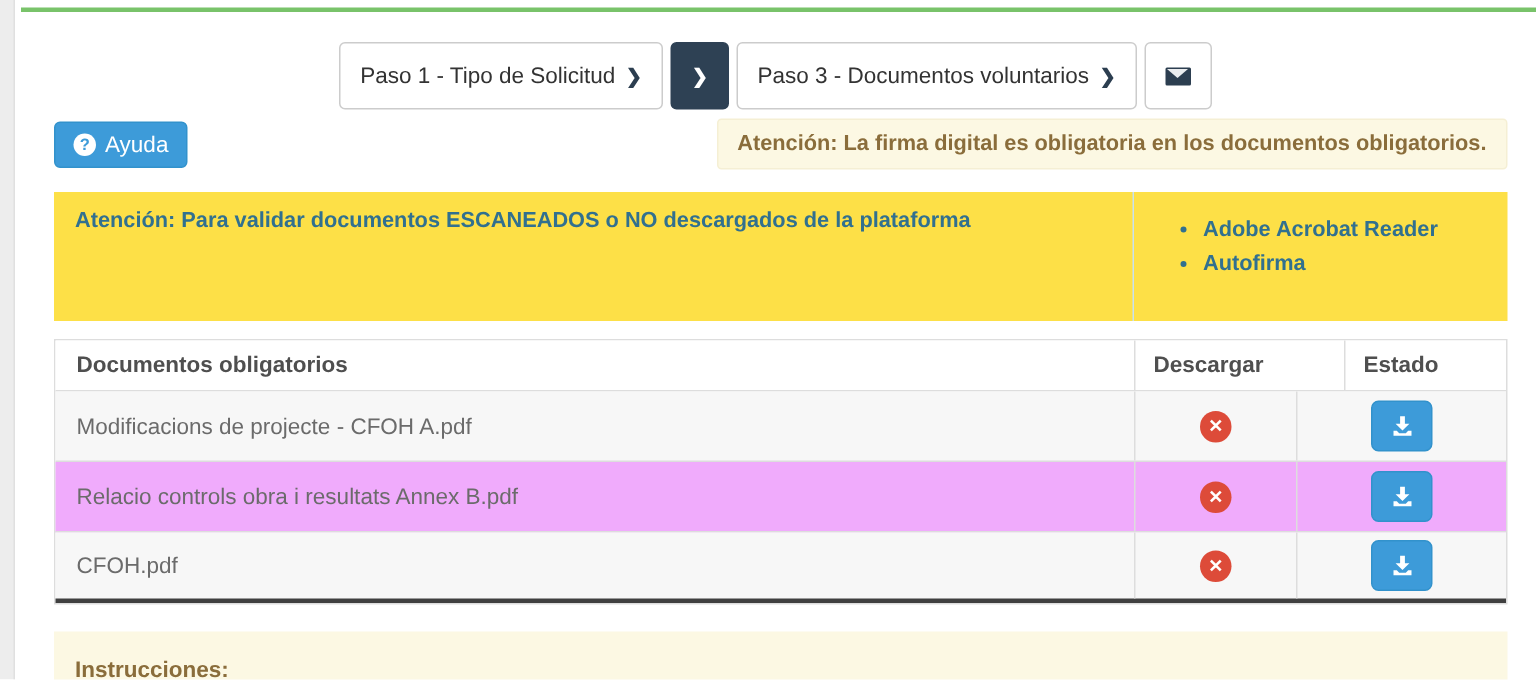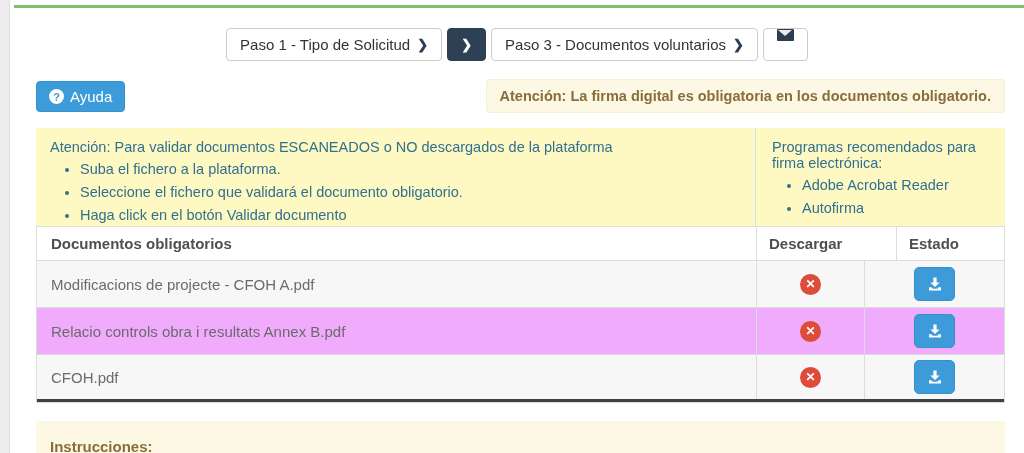--- a/index.html
+++ b/index.html
@@ -17,24 +17,24 @@
   .green-line {
     position:absolute; top:5px; left:14px; right:0; height:3px;
     background:#79c36a;
   }
   
   .steps {
     position:absolute; top:28px; left:10px; right:0;
     display:flex; justify-content:center; gap:5px;
   }
   .step-btn {
-    height:33px; line-height:31px; padding:0 13px;
+    height:45px; line-height:31px; padding:0 13px;
     background:#fff; border:1px solid #ccc; border-radius:4px;
     font-size:15px; color:#333; cursor:pointer; white-space:nowrap;
-    display:flex; align-items:flex-start; gap:7px;
+    display:flex; align-items:center; gap:7px;
     font-family:"Liberation Sans", sans-serif;
   }
   .step-btn .chevron { color:#2c3e50; font-weight:bold; font-size:13px; }
   .step-btn.active {
     background:#2e4154; border-color:#2e4154; color:#fff;
   }
   .step-btn.active .chevron { color:#fff; }
   .envelope {
     display:inline-block; position:relative; width:17px; height:12px;
     background:#2c3e50; border-radius:1px;
@@ -58,23 +58,23 @@
     width:15px; height:15px; border-radius:50%;
     background:#fff; color:#3d9bd9; font-size:11px; font-weight:bold;
   }
   .warning-banner {
     position:absolute; top:79px; right:19px;
     background:#fcf8e3; border:1px solid #f5efd4; border-radius:3px;
     padding:8px 13px; font-size:14.5px; font-weight:bold; color:#8a6d3b;
   }
   
   .info-panel {
-    position:absolute; top:128px; left:36px; width:969px; height:98px;
-    background:#fef9c3; display:flex; color:#31708f;
-    font-size:14.5px; font-weight:normal;
+    position:absolute; top:128px; left:36px; width:969px; height:86px;
+    background:#fde047; display:flex; color:#31708f;
+    font-size:14.5px; font-weight:bold;
   }
   .info-left { flex:1; padding:11px 14px; }
   .info-right { width:250px; padding:11px 14px 11px 16px; border-left:1px solid #c8e2ef; }
   .info-panel ul { margin:4px 0 0 30px; }
   .info-panel li { margin-top:3px; line-height:20px; }
   .info-right ul { }
   
   .doc-table {
     position:absolute; top:226px; left:36px; width:969px;
     border:1px solid #ddd; border-collapse:collapse;
@@ -130,33 +130,27 @@
   <button class="step-btn">
     <span class="envelope"></span>
   </button>
 </div>
 
 <button class="help-btn">
   <span class="q-circle">?</span>
   <span>Ayuda</span>
 </button>
 
-<div class="warning-banner">Atención: La firma digital es obligatoria en los documentos obligatorio.</div>
+<div class="warning-banner">Atención: La firma digital es obligatoria en los documentos obligatorios.</div>
 
 <div class="info-panel">
   <div class="info-left">
     <div>Atención: Para validar documentos ESCANEADOS o NO descargados de la plataforma</div>
-    <ul>
-      <li>Suba el fichero a la plataforma.</li>
-      <li>Seleccione el fichero que validará el documento obligatorio.</li>
-      <li>Haga click en el botón Validar documento</li>
-    </ul>
   </div>
   <div class="info-right">
-    <div>Programas recomendados para firma electrónica:</div>
     <ul>
       <li>Adobe Acrobat Reader</li>
       <li>Autofirma</li>
     </ul>
   </div>
 </div>
 
 <div class="doc-table">
   <div class="tr th-row">
     <div class="cell c-doc">Documentos obligatorios</div>

